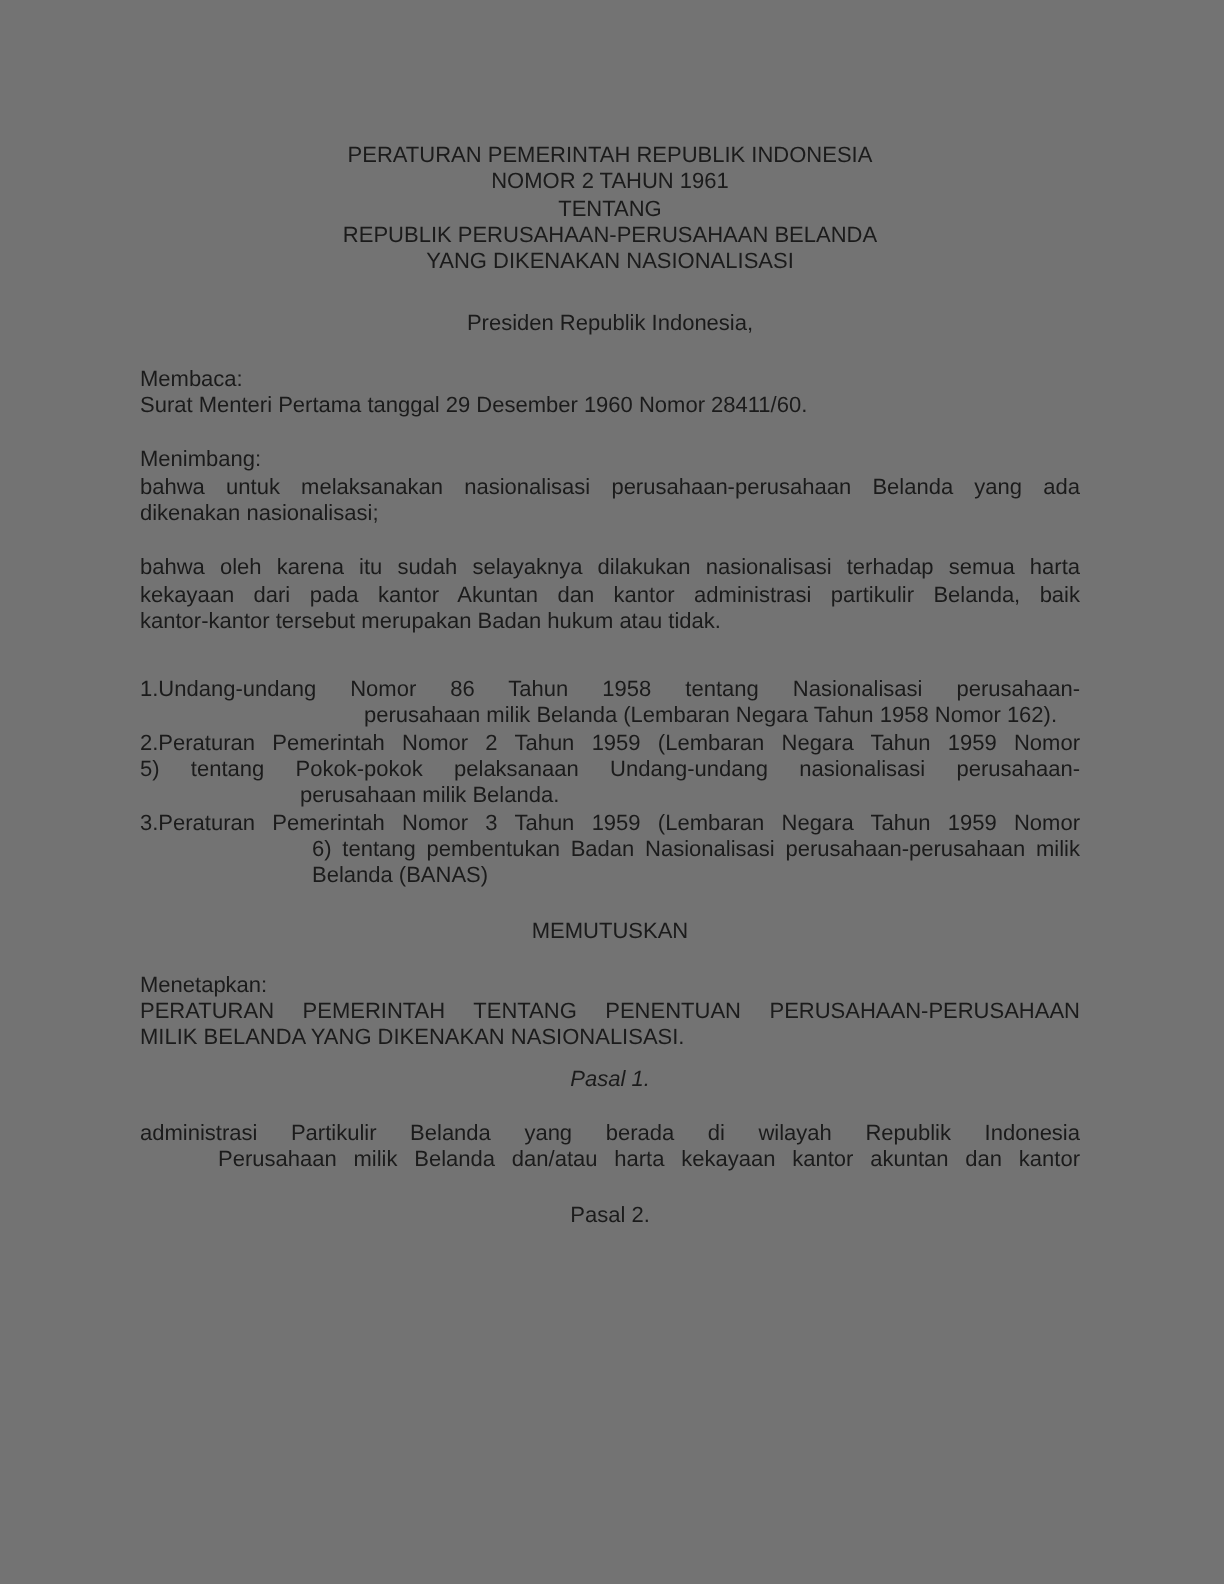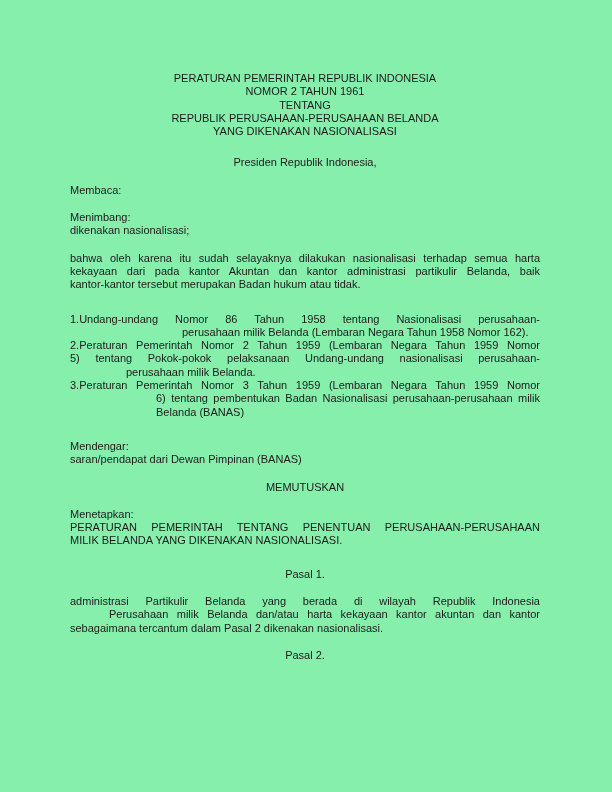--- a/index.html
+++ b/index.html
@@ -1,110 +1,107 @@
 <!DOCTYPE html>
 <html><head>
 <meta charset="utf-8">
 <style>
   html, body { margin: 0; padding: 0; background: #ffffff; }
   .page {
     position: relative;
     width: 612px;
     height: 792px;
-    background: #86efac;
+    background: #737373;
     overflow: hidden;
     font-family: "Liberation Sans", "DejaVu Sans", sans-serif;
     font-size: 11px;
     line-height: 13.3px;
     color: #1b1b1b;
   }
   .content {
     position: absolute;
     top: 72px;
     left: 70px;
     width: 470px;
   }
   .center { text-align: center; }
   .tline { min-height: 13.3px; }
   
   .jfull { text-align: justify; text-align-last: justify; }
   .mt13 { margin-top: 14px; }
   .mt14 { margin-top: 14px; }
   .mt18 { margin-top: 18px; }
-  .mt20 { margin-top: 20px; }
+  .mt20 { margin-top: 7px; font-style: italic; }
   .mt21 { margin-top: 21px; }
 </style>
 </head>
 <body>
 
 <div class="page">
   <div class="content">
 
     <header>
       <div class="center tline">PERATURAN PEMERINTAH REPUBLIK INDONESIA</div>
       <div class="center tline">NOMOR 2 TAHUN 1961</div>
       <div class="center tline">TENTANG</div>
       <div class="center tline">REPUBLIK PERUSAHAAN-PERUSAHAAN BELANDA</div>
       <div class="center tline">YANG DIKENAKAN NASIONALISASI</div>
     </header>
 
     <div class="center tline mt18">Presiden Republik Indonesia,</div>
 
     <section class="mt14">
       <div class="tline">Membaca:</div>
+      <div class="tline">Surat Menteri Pertama tanggal 29 Desember 1960 Nomor 28411/60.</div>
     </section>
 
     <section class="mt14">
       <div class="tline">Menimbang:</div>
       <div>
+          <div class="tline jfull">bahwa untuk melaksanakan nasionalisasi perusahaan-perusahaan Belanda yang ada</div>
           <div class="tline">dikenakan nasionalisasi;</div>
         </div>
       <div class="mt14">
           <div class="tline jfull">bahwa oleh karena itu sudah selayaknya dilakukan nasionalisasi terhadap semua harta</div>
           <div class="tline jfull">kekayaan dari pada kantor Akuntan dan kantor administrasi partikulir Belanda, baik</div>
           <div class="tline">kantor-kantor tersebut merupakan Badan hukum atau tidak.</div>
         </div>
     </section>
 
     <section class="mt21">
       <div>
           <div class="tline jfull">1.Undang-undang Nomor 86 Tahun 1958 tentang Nasionalisasi perusahaan-</div>
           <div class="tline" style="margin-left: 73px; padding-left: 39px;">perusahaan milik Belanda (Lembaran Negara Tahun 1958 Nomor 162).</div>
         </div>
       <div>
           <div class="tline jfull">2.Peraturan Pemerintah Nomor 2 Tahun 1959 (Lembaran Negara Tahun 1959 Nomor</div>
           <div class="tline jfull" style="">5) tentang Pokok-pokok pelaksanaan Undang-undang nasionalisasi perusahaan-</div>
-          <div class="tline" style="margin-left: 56px;">perusahaan milik Belanda.</div>
+          <div class="tline" style="margin-left: 80px;">perusahaan milik Belanda.</div>
         </div>
       <div>
           <div class="tline jfull">3.Peraturan Pemerintah Nomor 3 Tahun 1959 (Lembaran Negara Tahun 1959 Nomor</div>
           <div class="tline jfull" style="margin-left: 86px;">6) tentang pembentukan Badan Nasionalisasi perusahaan-perusahaan milik</div>
           <div class="tline" style="margin-left: 86px;">Belanda (BANAS)</div>
         </div>
     </section>
 
-    <section class="mt21">
-      <div class="tline">Mendengar:</div>
-      <div class="tline">saran/pendapat dari Dewan Pimpinan (BANAS)</div>
-    </section>
 
     <div class="center tline mt13">MEMUTUSKAN</div>
 
     <section class="mt14">
       <div class="tline">Menetapkan:</div>
       <div>
           <div class="tline jfull">PERATURAN PEMERINTAH TENTANG PENENTUAN PERUSAHAAN-PERUSAHAAN</div>
           <div class="tline">MILIK BELANDA YANG DIKENAKAN NASIONALISASI.</div>
         </div>
     </section>
 
     <div class="center tline mt20">Pasal 1.</div>
 
     <div class="mt13">
         <div class="tline jfull">administrasi Partikulir Belanda yang berada di wilayah Republik Indonesia</div>
         <div class="tline jfull" style="text-indent: 39px;">Perusahaan milik Belanda dan/atau harta kekayaan kantor akuntan dan kantor</div>
-        <div class="tline">sebagaimana tercantum dalam Pasal 2 dikenakan nasionalisasi.</div>
       </div>
 
     <div class="center tline mt14">Pasal 2.</div>
 
   </div>
 </div>
 
 </body></html>

